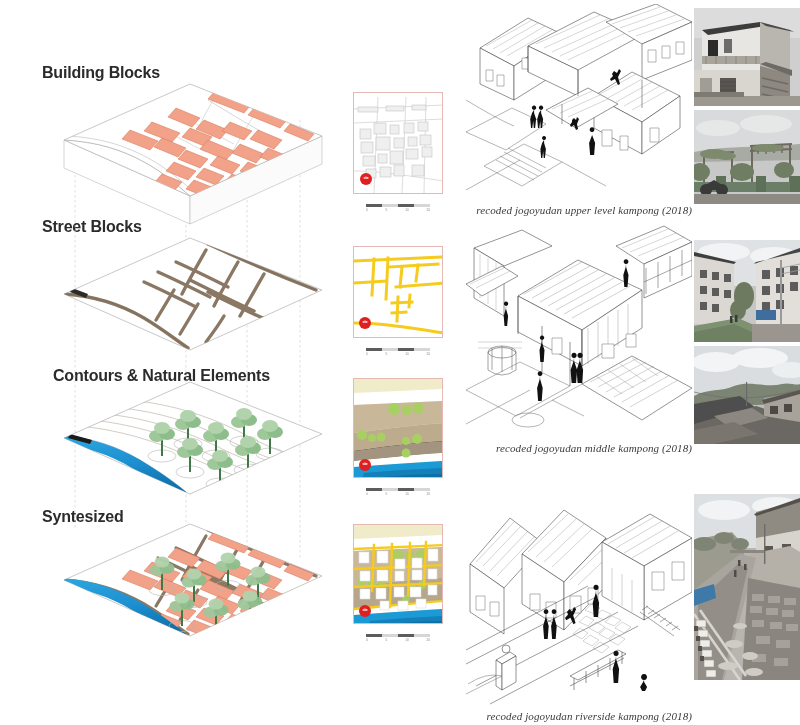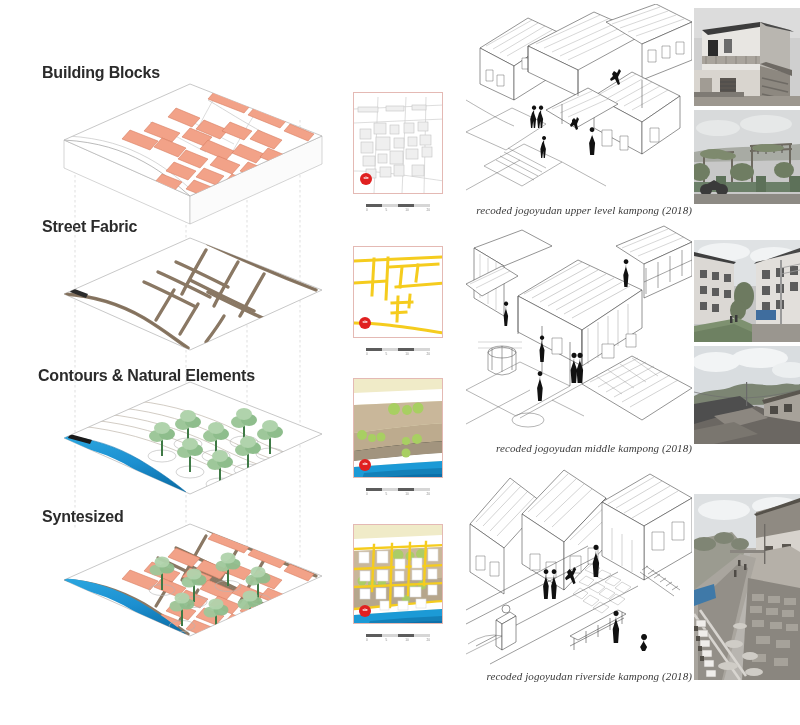--- a/index.html
+++ b/index.html
@@ -59,22 +59,22 @@
   .photo svg{display:block;}
 </style>
 </head>
 <body>
 
 <div class="board">
 
   <div class="col-axo">
 
     <div class="layer-label" style="left:42px;top:64px;">Building Blocks</div>
-    <div class="layer-label" style="left:42px;top:218px;">Street Fabric</div>
-    <div class="layer-label" style="left:38px;top:367px;">Contours &amp; Natural Elements</div>
+    <div class="layer-label" style="left:42px;top:218px;">Street Blocks</div>
+    <div class="layer-label" style="left:53px;top:367px;">Contours &amp; Natural Elements</div>
     <div class="layer-label" style="left:42px;top:508px;">Syntesized</div>
 
     <svg class="axo-svg" style="position:absolute;left:0;top:60px;" width="340" height="610">
       <g stroke="#c9c9c9" stroke-width="0.6" stroke-dasharray="2.5,2.5" fill="none">
         <line x1="75" y1="95" x2="75" y2="470"></line>
         <line x1="186" y1="30" x2="186" y2="470"></line>
         <line x1="186" y1="470" x2="186" y2="520"></line>
         <line x1="300" y1="60" x2="300" y2="500"></line>
         <line x1="247" y1="125" x2="247" y2="500"></line>
       </g>
@@ -798,21 +798,21 @@
             <path d="M76,116 a2.2,2.2 0 1 1 0.1,0 v3 l2.4,7 -0.8,12 h-3.4 l-0.8,-12 2,-7 z"></path>
             <path d="M108,134 a2.6,2.6 0 1 1 0.1,0 v3 l3,9 -1,13 h-4.5 l-1,-13 3,-9 z"></path>
             <path d="M114,134 a2.6,2.6 0 1 1 0.1,0 v3 l3,9 -1,13 h-4.5 l-1,-13 3,-9 z"></path>
             <path d="M74,152 a2.4,2.4 0 1 1 0.1,0 v3 l2.6,9 -1,13 h-3.6 l-1,-13 2.6,-9 z"></path>
           </g>
         </svg>
       </div>
       <div class="draw-caption">recoded jogoyudan middle kampong (2018)</div>
     </div>
 
-    <div class="draw-card" style="top:468px;">
+    <div class="draw-card" style="top:508px;">
       <div class="draw-box" style="height:198px;">
         <svg width="226" height="198" viewBox="0 0 226 198">
           <rect width="226" height="198" fill="#ffffff"></rect>
           <g stroke="#3a3a3a" stroke-width="0.55" fill="#ffffff" stroke-linejoin="round">
 
             <polygon points="4,56 44,10 78,36 38,80"></polygon>
             <polygon points="4,56 38,80 38,126 4,104"></polygon>
             <g stroke="#8f8f8f" stroke-width="0.4">
               <line x1="10" y1="54" x2="48" y2="14"></line>
                 <line x1="17" y1="58" x2="55" y2="18"></line>

